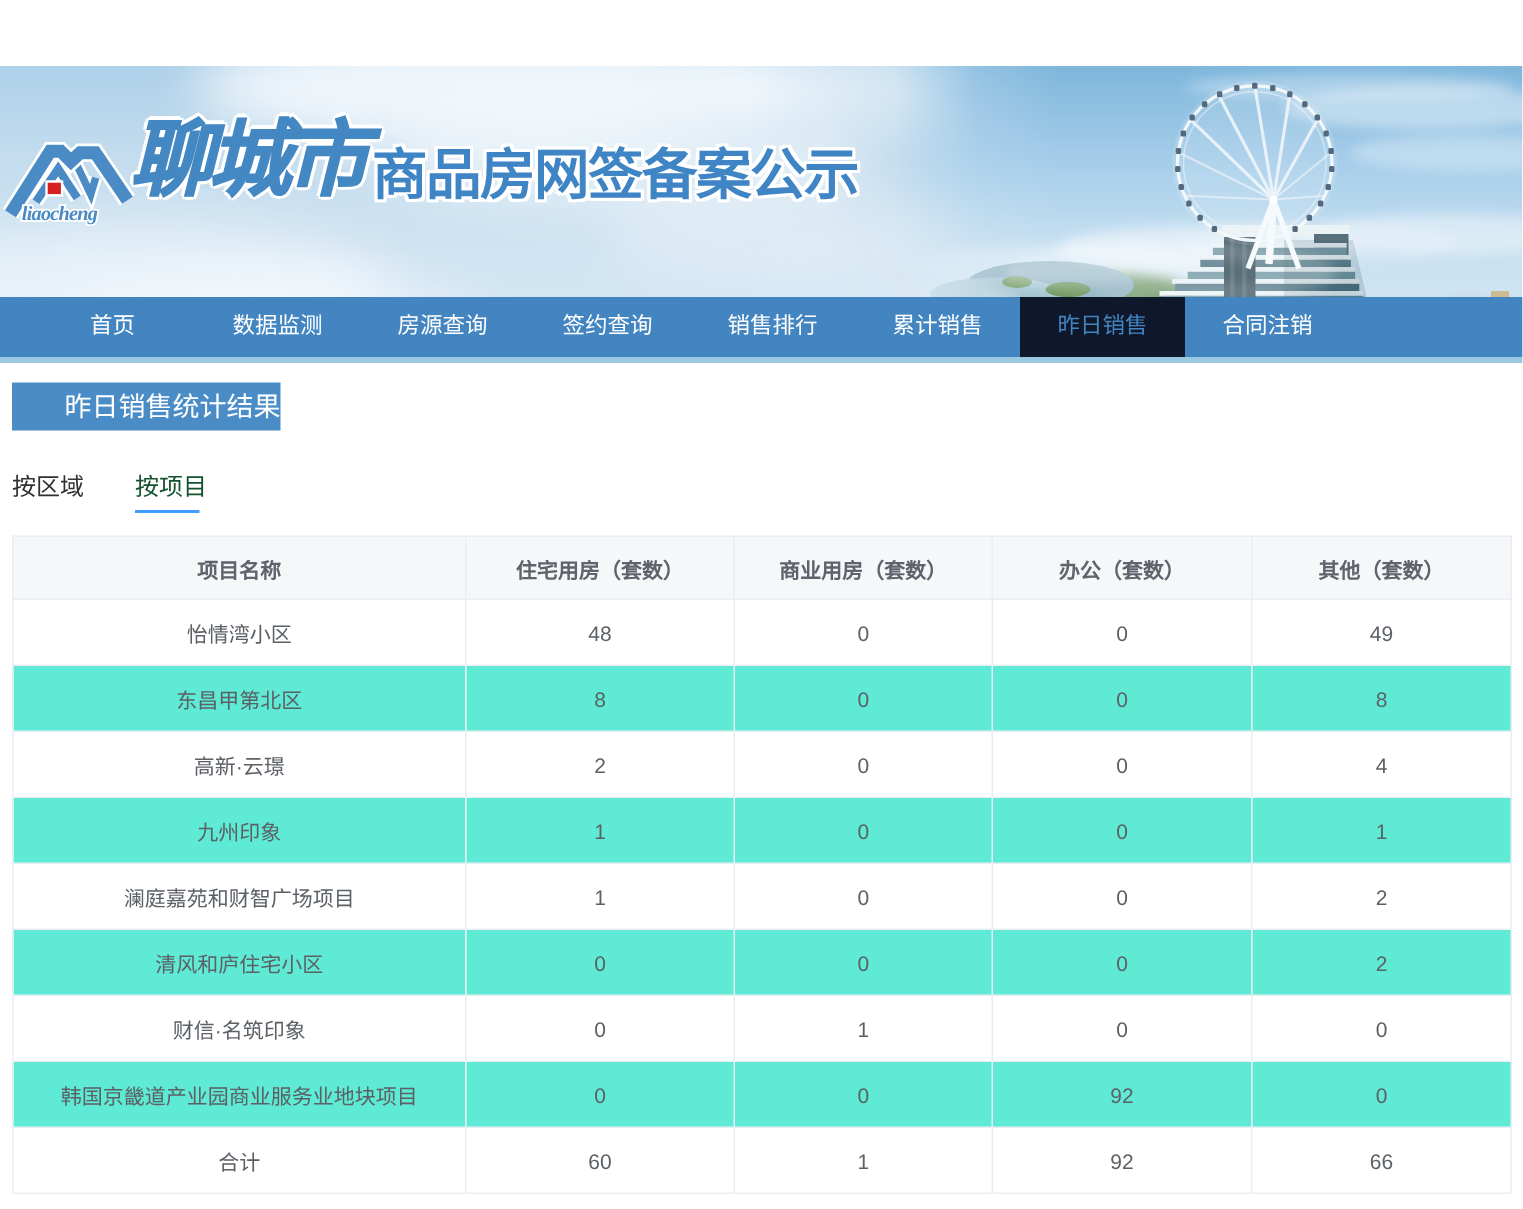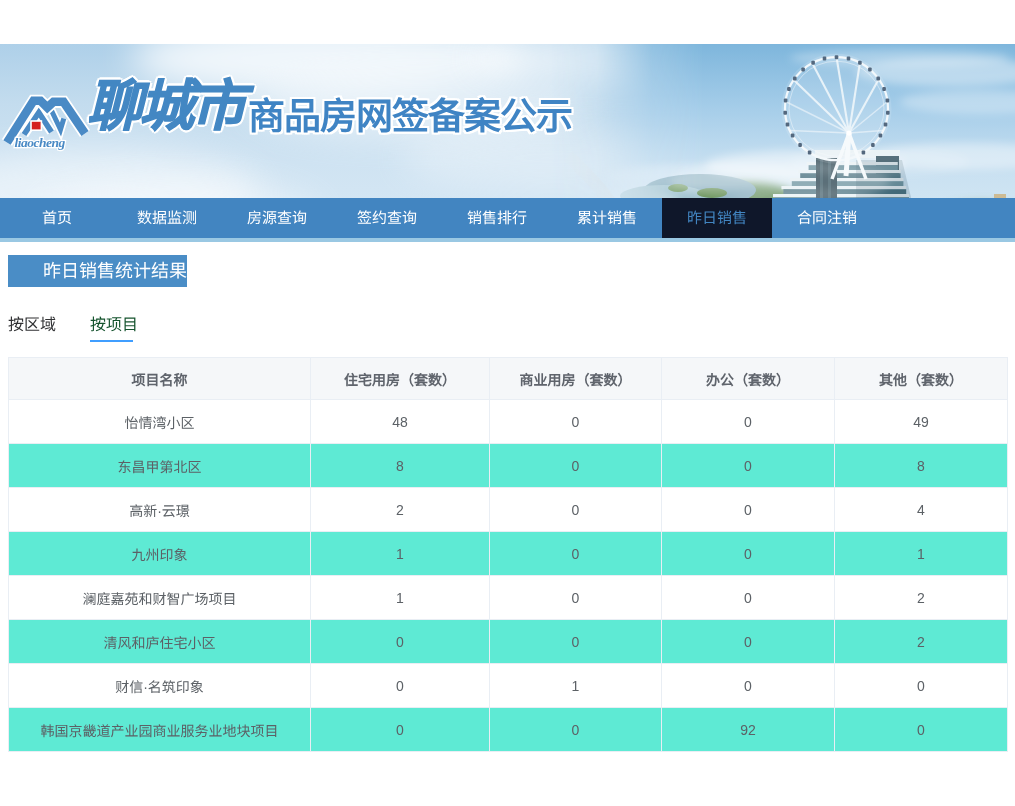--- a/index.html
+++ b/index.html
@@ -17,21 +17,21 @@
   .logo { position:absolute; left:0px; top:45px; }
   .t-liao { position:absolute; left:87px; top:32px; line-height:1.1; width:175px; font-weight:900; font-style:italic;
     font-size:55px; letter-spacing:-3px; color:#4387c3; -webkit-text-stroke:1.3px #4387c3;
     text-shadow:-2px -2px 0 #fff,2px -2px 0 #fff,-2px 2px 0 #fff,2px 2px 0 #fff,0 3px 0 #fff,3px 0 0 #fff,-3px 0 0 #fff,0 -3px 0 #fff; }
   .t-main { position:absolute; left:248px; top:54px; line-height:1; font-weight:bold; font-size:37px; letter-spacing:-1px;
     color:#3f84c4;
     text-shadow:-2px -2px 0 #fff,2px -2px 0 #fff,-2px 2px 0 #fff,2px 2px 0 #fff,0 2px 0 #fff,2px 0 0 #fff,-2px 0 0 #fff,0 -2px 0 #fff; }
 
   
   .nav { position:absolute; left:0; top:198px; width:1015px; height:40px; background:#4285c1;
-    display:flex; padding-left:2px; }
+    display:flex; padding-left:20px; }
   .nav a { display:block; width:110px; height:40px; line-height:40px; text-align:center;
     color:#fff; font-size:15px; text-decoration:none; }
   .nav a.on { background:#0f172a; color:#4285c1; }
 
   
   .btn-title { position:absolute; left:8px; top:255px; width:179px; height:32px; background:#4a8dc6;
     color:#fff; font-size:18px; text-align:right; line-height:32px; }
   .date { position:absolute; right:8px; top:257px; font-size:16px; color:#333; }
   .tab1 { position:absolute; left:8px; top:311px; font-size:16px; color:#303133; }
   .tab2 { position:absolute; left:90px; top:311px; font-size:16px; color:#14532d; }
@@ -322,15 +322,22 @@
           <td>0</td>
           <td>0</td>
         </tr>
     <tr class="alt">
           <td>韩国京畿道产业园商业服务业地块项目</td>
           <td>0</td>
           <td>0</td>
           <td>92</td>
           <td>0</td>
         </tr>
+    <tr>
+          <td>合计</td>
+          <td>60</td>
+          <td>1</td>
+          <td>92</td>
+          <td>66</td>
+        </tr>
   </tbody>
     </table>
 </div>
 
 </body></html>

